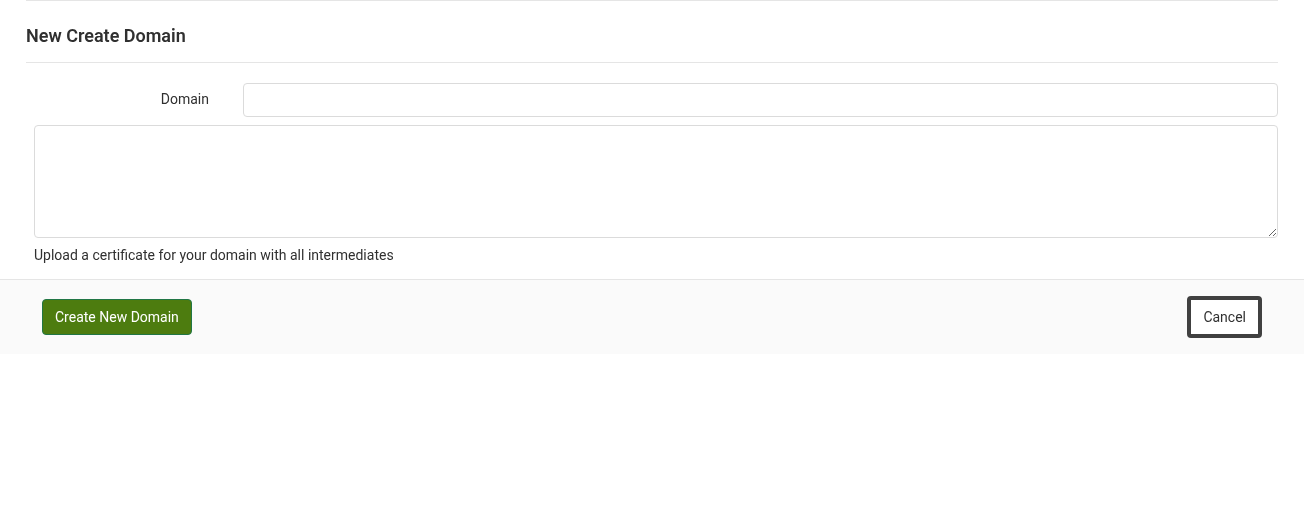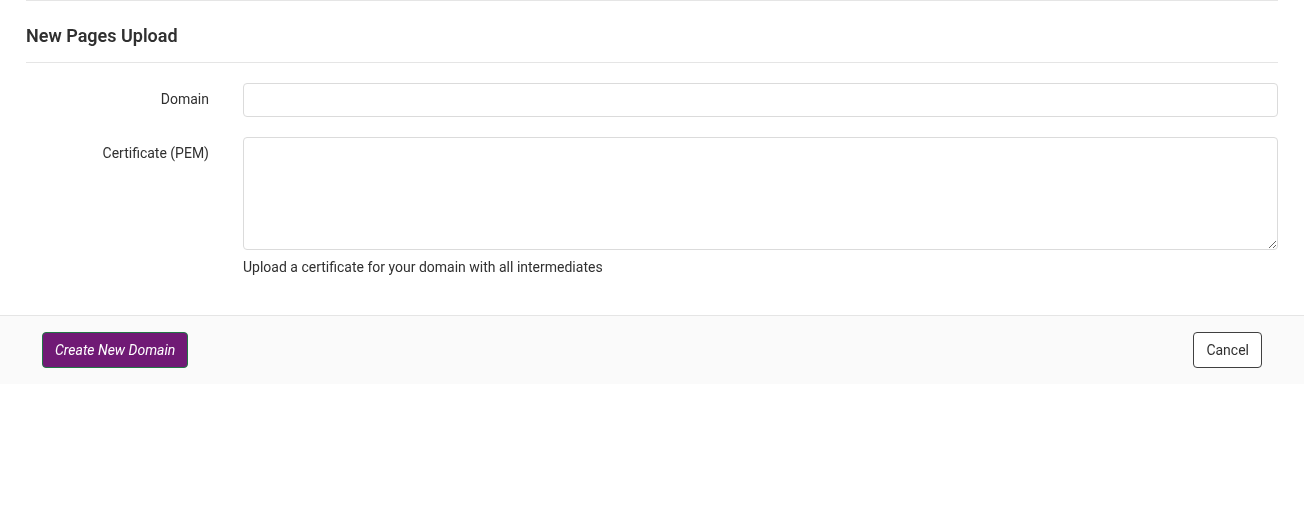--- a/index.html
+++ b/index.html
@@ -29,21 +29,21 @@
       padding: 8px 0 16px 0;
     }
     .title-divider {
       border-top: 1px solid #e5e5e5;
       height: 1px;
       margin-bottom: 20px;
     }
     .form-row {
       display: flex;
       align-items: flex-start;
-      margin-bottom: 20px;
+      margin-bottom: 8px;
     }
     .form-label {
       width: 209px;
       text-align: right;
       padding-right: 26px;
       padding-top: 8px;
       color: #303030;
       font-size: 14px;
       flex-shrink: 0;
     }
@@ -99,50 +99,48 @@
     .btn {
       display: inline-block;
       padding: 8px 12px;
       font-size: 14px;
       border-radius: 4px;
       cursor: pointer;
       font-family: inherit;
       line-height: 1.3;
     }
     .btn-success {
-      background: #701a75;
+      background: #4d7c0f;
       color: #ffffff;
       border: 1px solid #217645;
-      font-style: italic;
     }
     .btn-default {
       background: #ffffff;
       color: #303030;
-      border: 1px solid #404040;
+      border: 4px solid #404040;
     }
   </style>
 </head>
 <body>
 
 <div class="container">
   <div class="top-divider"></div>
 
-  <h1 class="page-title">New Pages Upload</h1>
+  <h1 class="page-title">New Create Domain</h1>
 
   <div class="title-divider"></div>
 
   <div class="form-row">
     <label class="form-label">Domain</label>
     <div class="form-field">
       <input type="text" class="text-input" value="" style="">
     </div>
   </div>
 
   <div class="form-row">
-    <label class="form-label">Certificate (PEM)</label>
     <div class="form-field">
       <textarea class="textarea-input" style=""></textarea>
       <div class="help-text">Upload a certificate for your domain with all intermediates</div>
     </div>
   </div>
 
   <div class="form-row">
   </div>
 
   <div class="footer">

